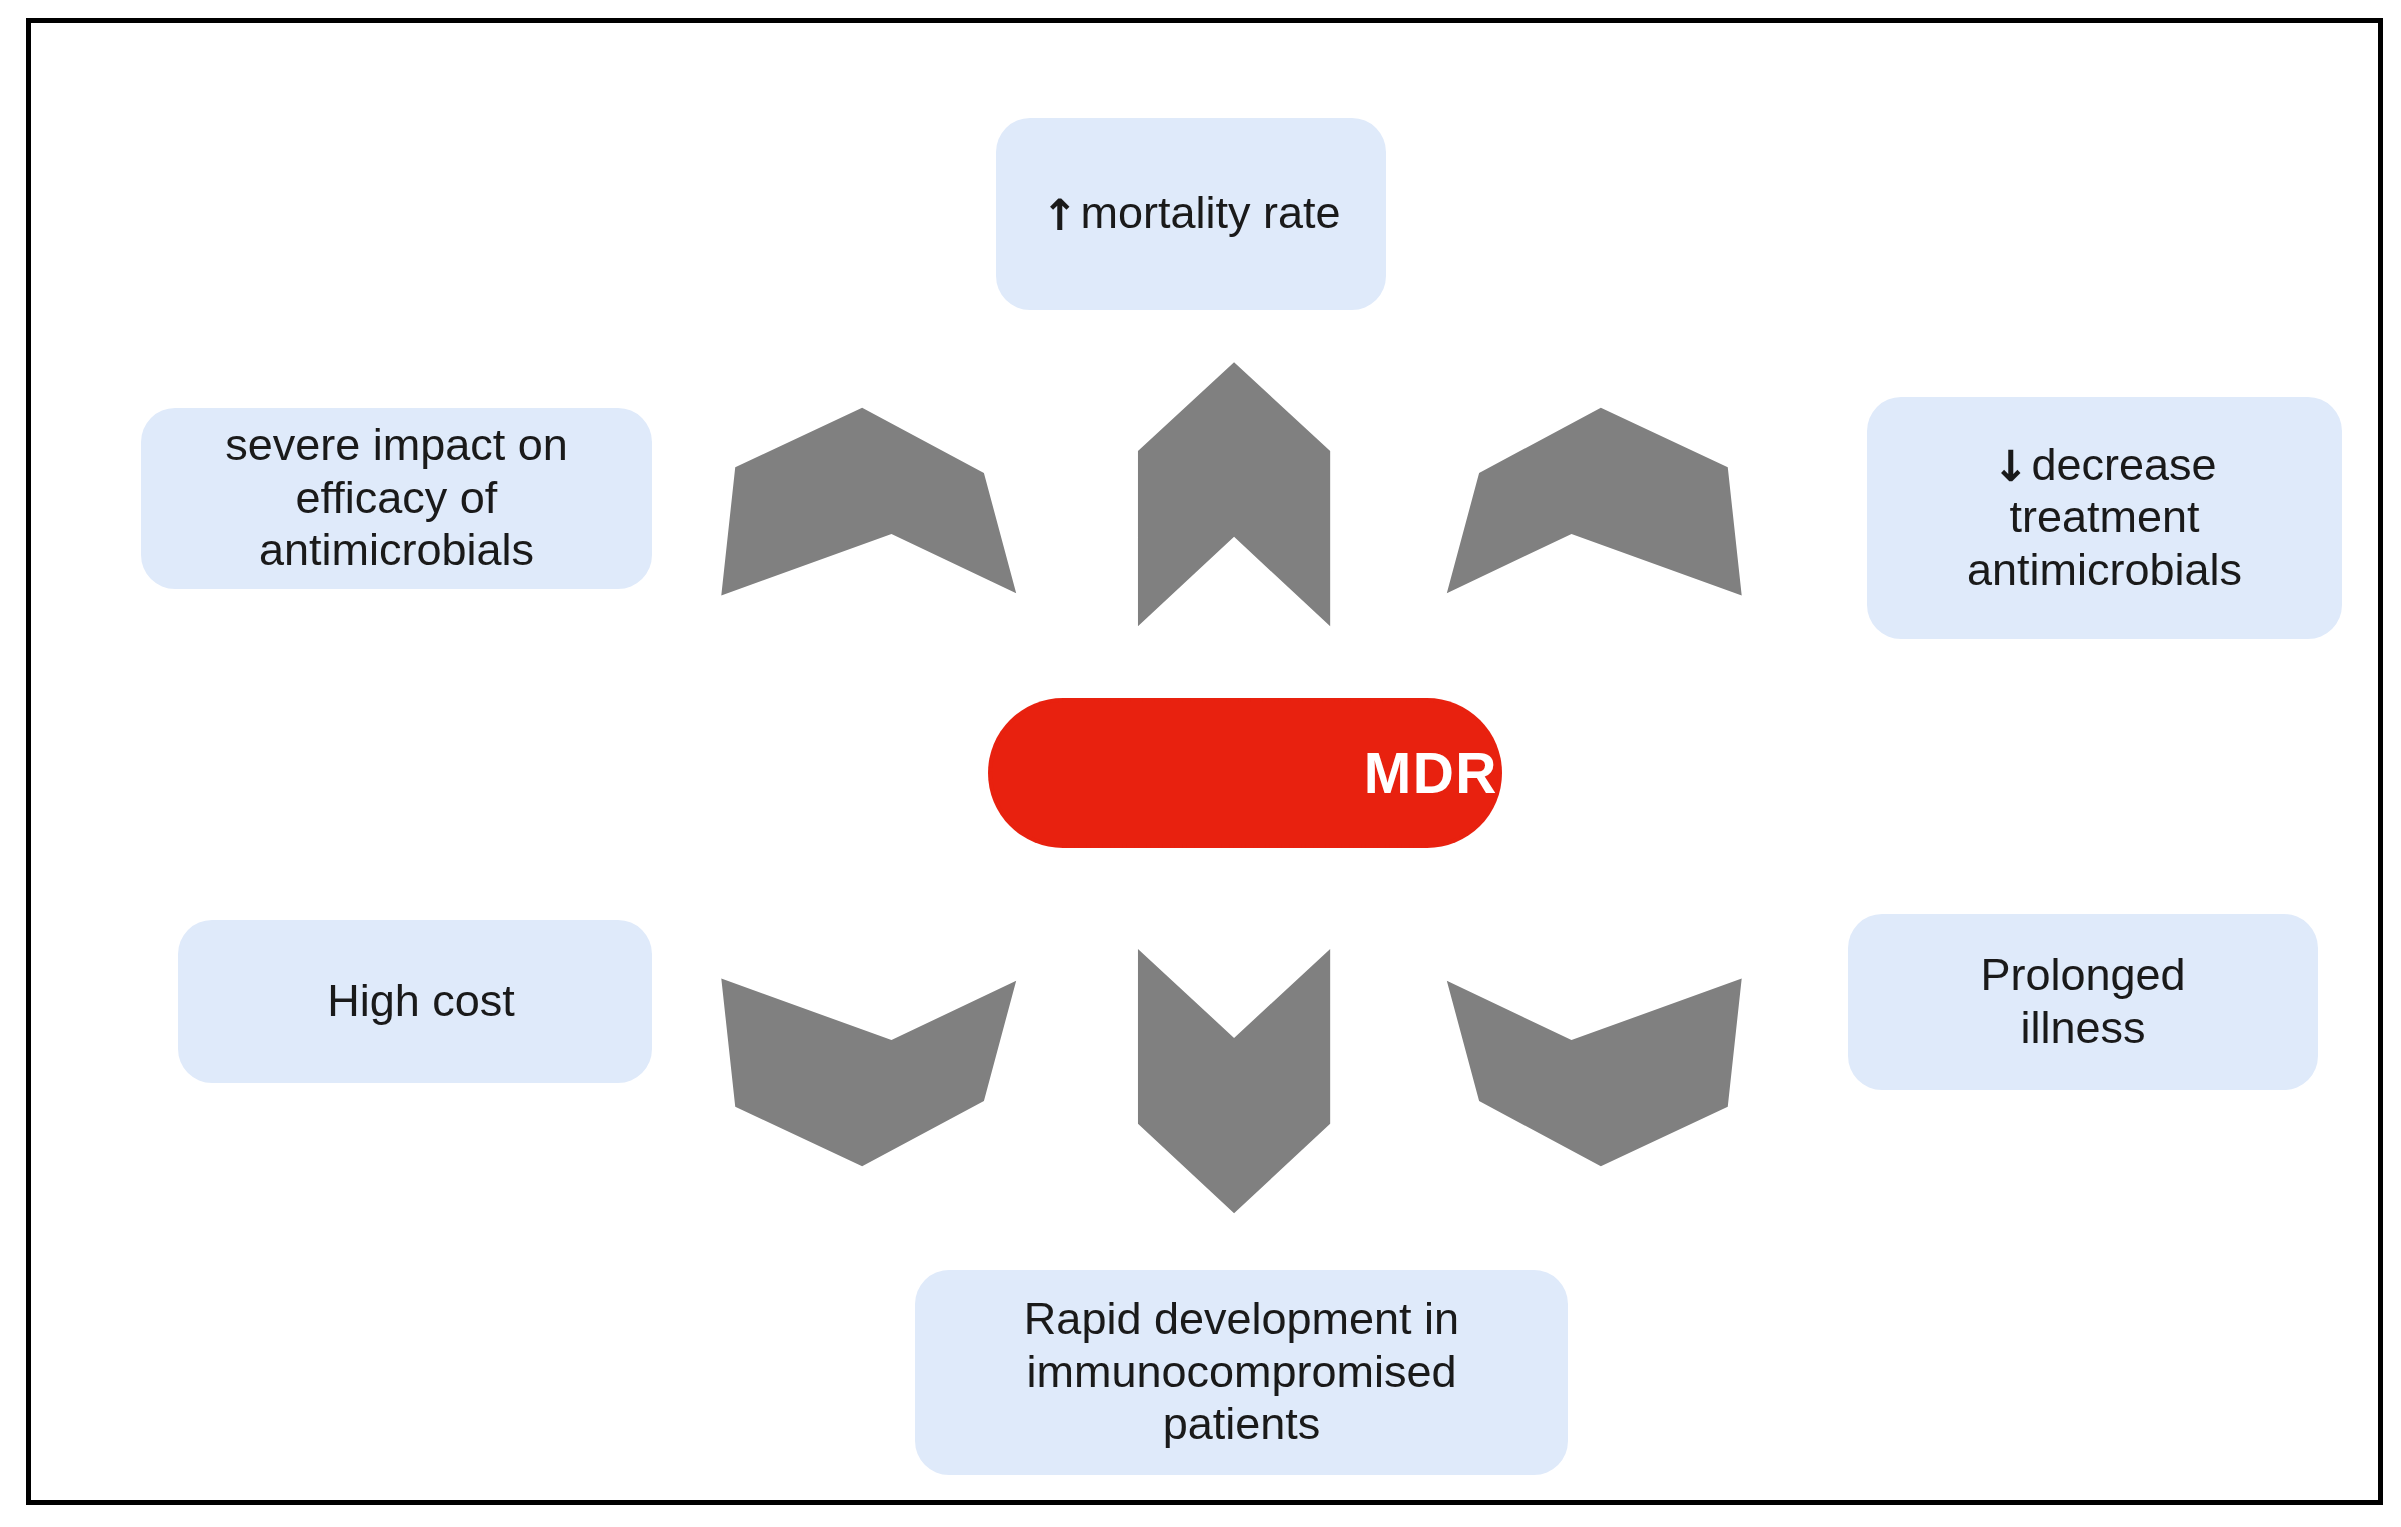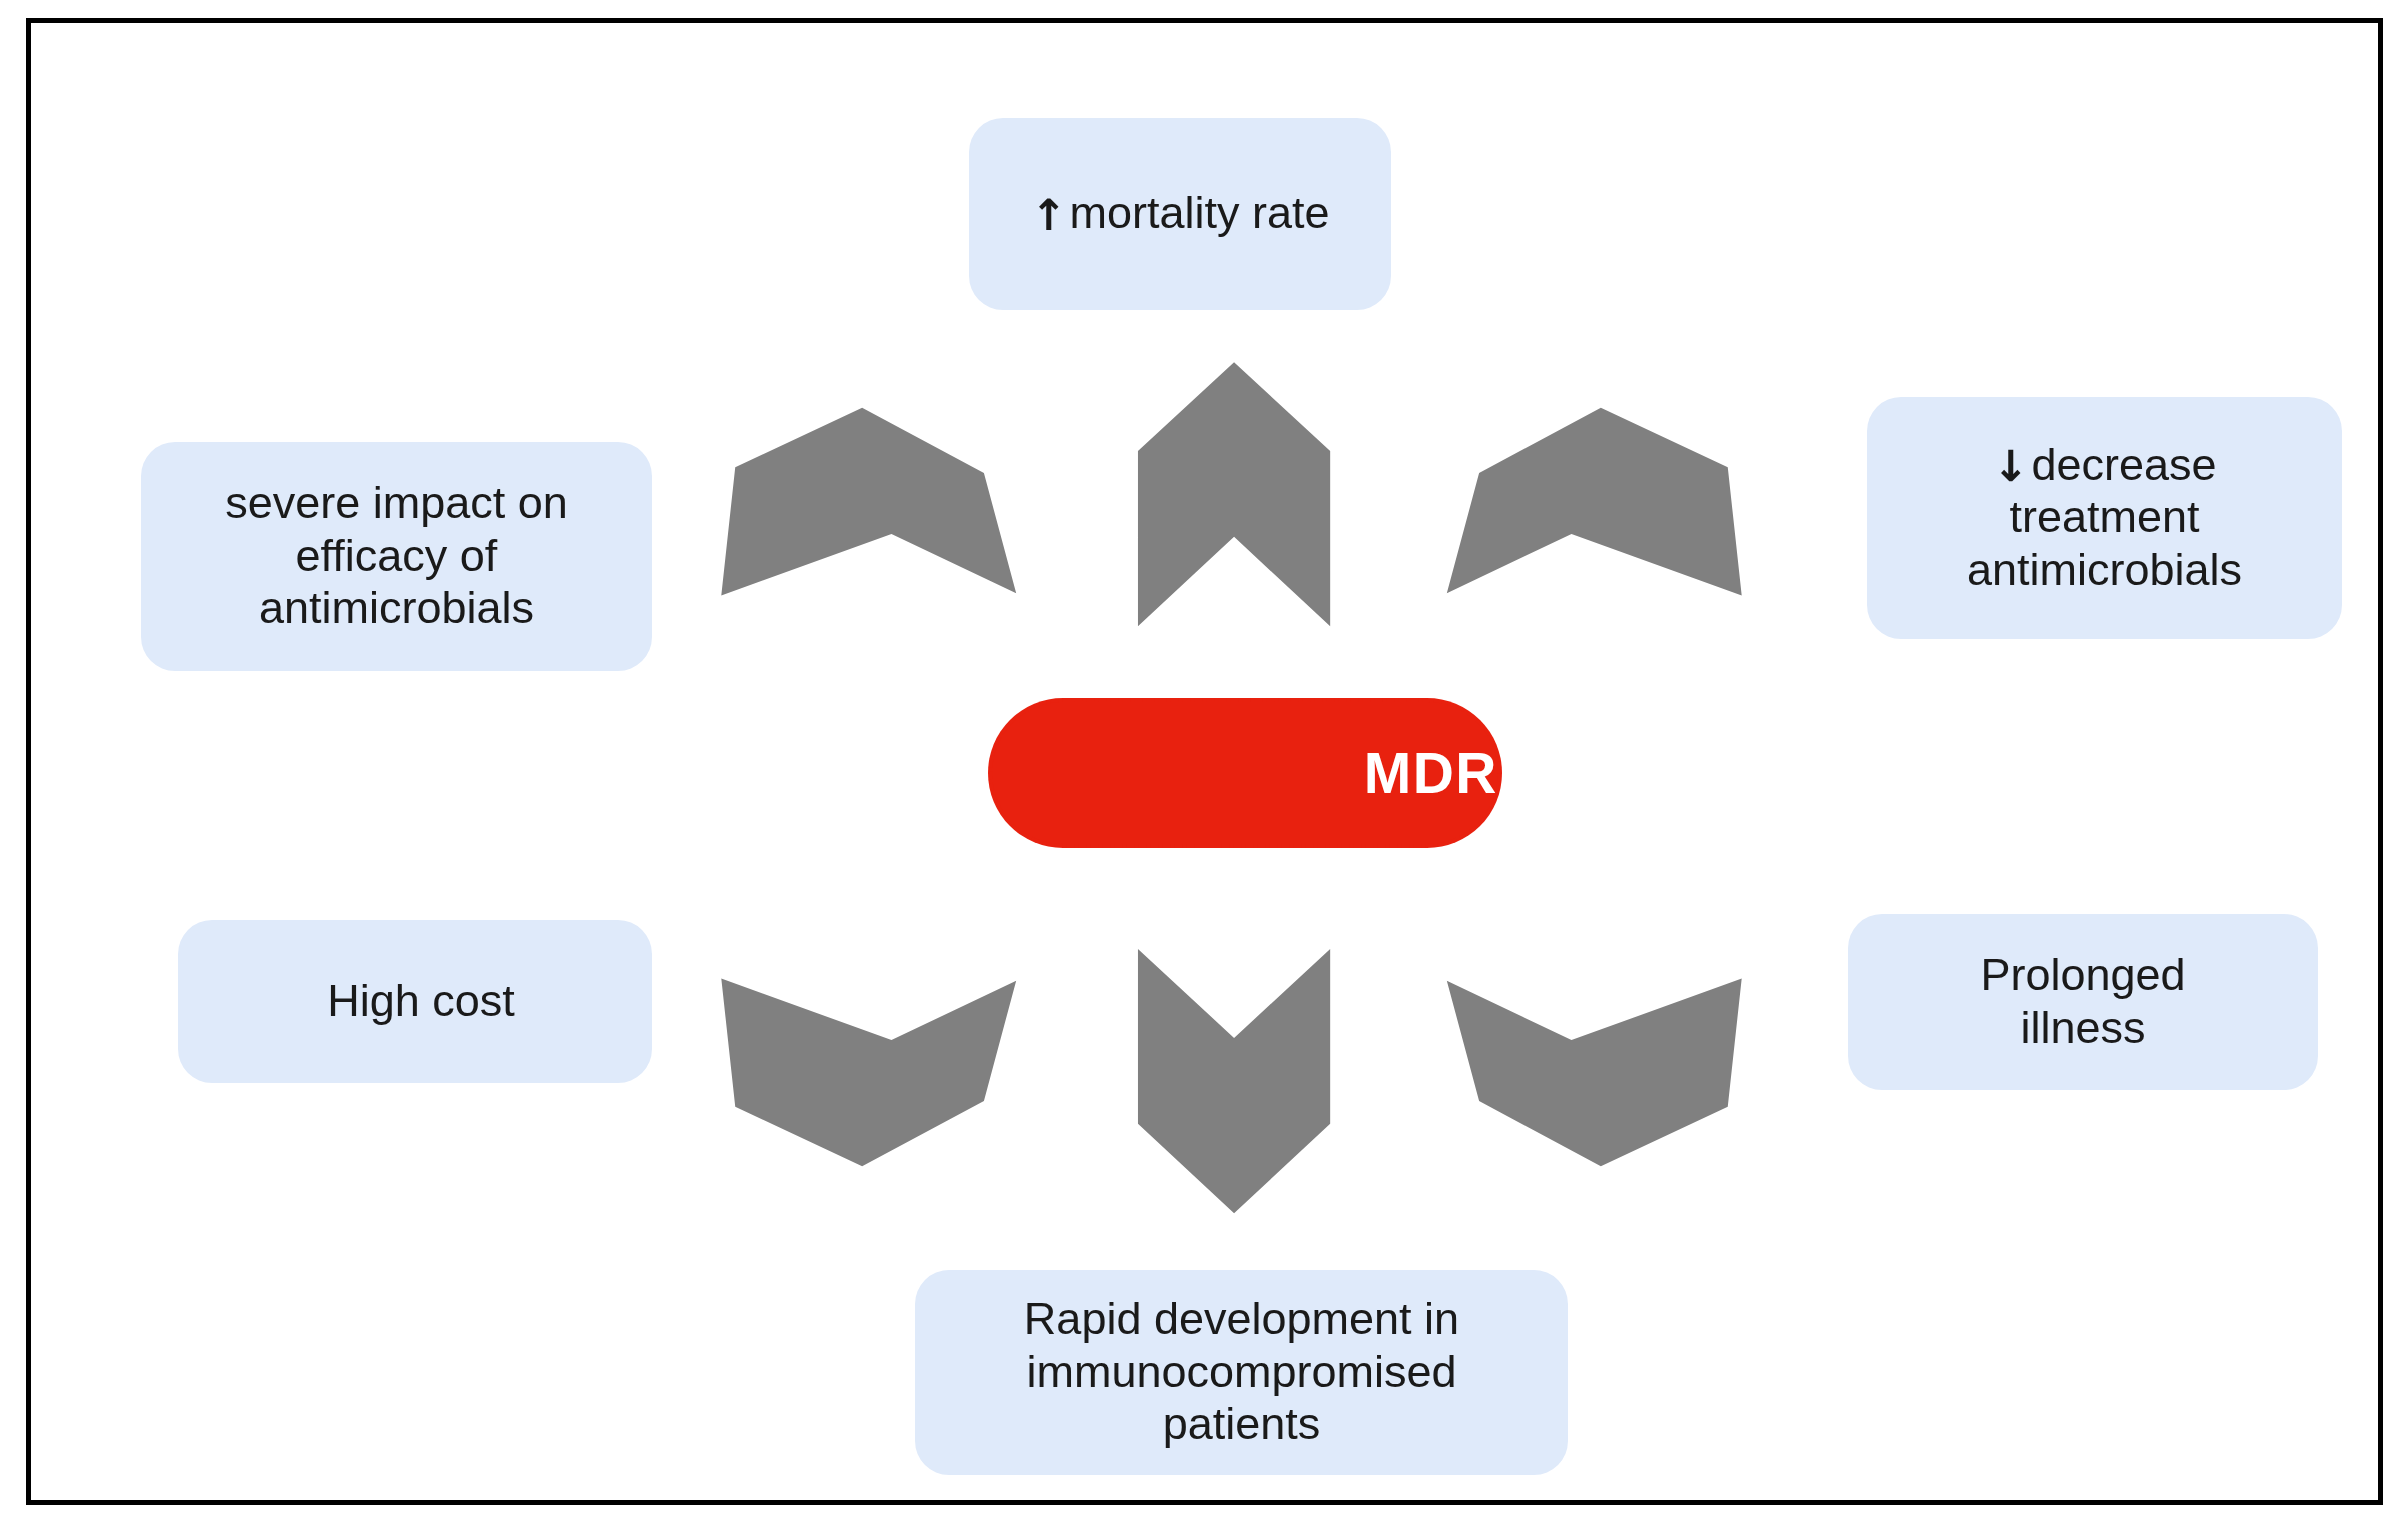--- a/index.html
+++ b/index.html
@@ -44,22 +44,22 @@
   .callout .line { display: block; white-space: nowrap; }
   .arrow-glyph {
     font-family: "DejaVu Sans", sans-serif;
     font-weight: bold;
     font-size: 43px;
     margin-right: 2.9px;
     position: relative;
     top: 1.5px;
   }
 
-  #box-top      { left: 938px; top: 95px;  width: 422px;  height: 192px; }
-  #box-left-top { left: 110px;  top: 385px;  width: 511px;  height: 229px; margin-top: 34px; }
+  #box-top      { left: 965px; top: 95px;  width: 390px;  height: 192px; }
+  #box-left-top { left: 110px;  top: 385px;  width: 511px;  height: 181px; }
   #box-right-top{ left: 1808px; top: 374px;  width: 475px;  height: 242px; margin-left: 28px; }
   #box-left-bot { left: 147px;  top: 897px; width: 474px;  height: 163px; padding-left: 28px; }
   #box-right-bot{ left: 1817px; top: 891px; width: 470px;  height: 176px; }
   #box-bottom   { left: 884px; top: 1247px; width: 653px;  height: 205px; }
 
   
   #mdr-badge {
     position: absolute;
     left: 957px;
     top: 675px;

